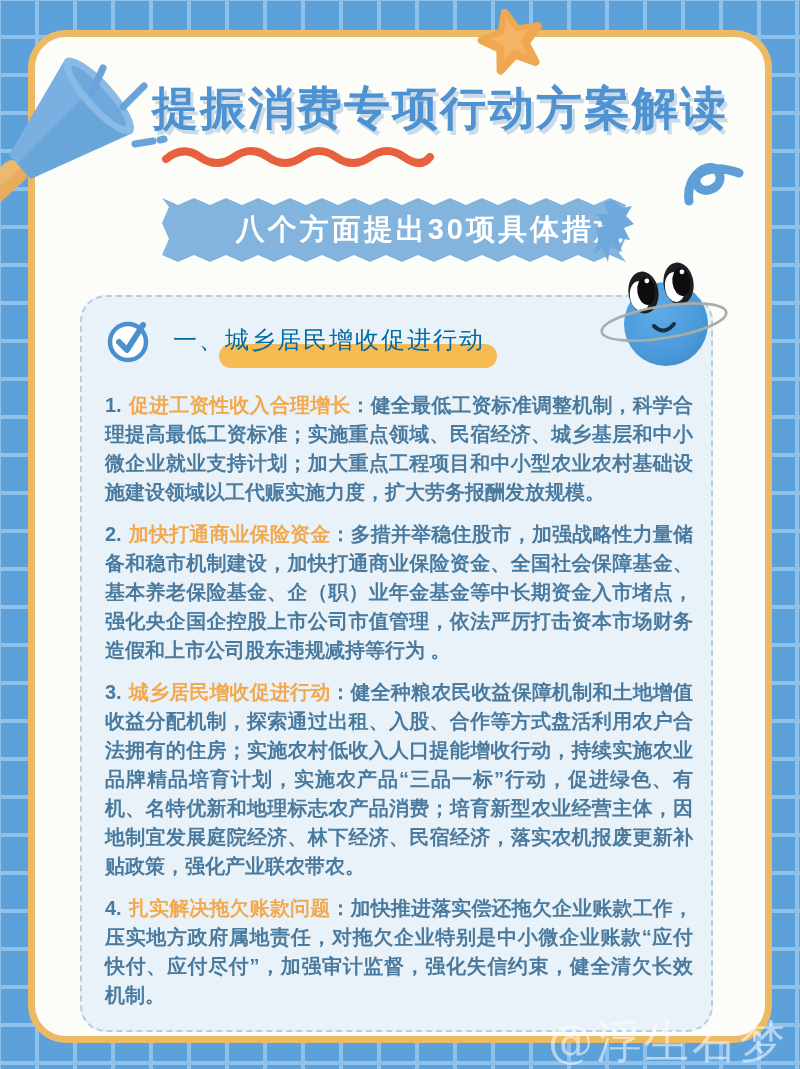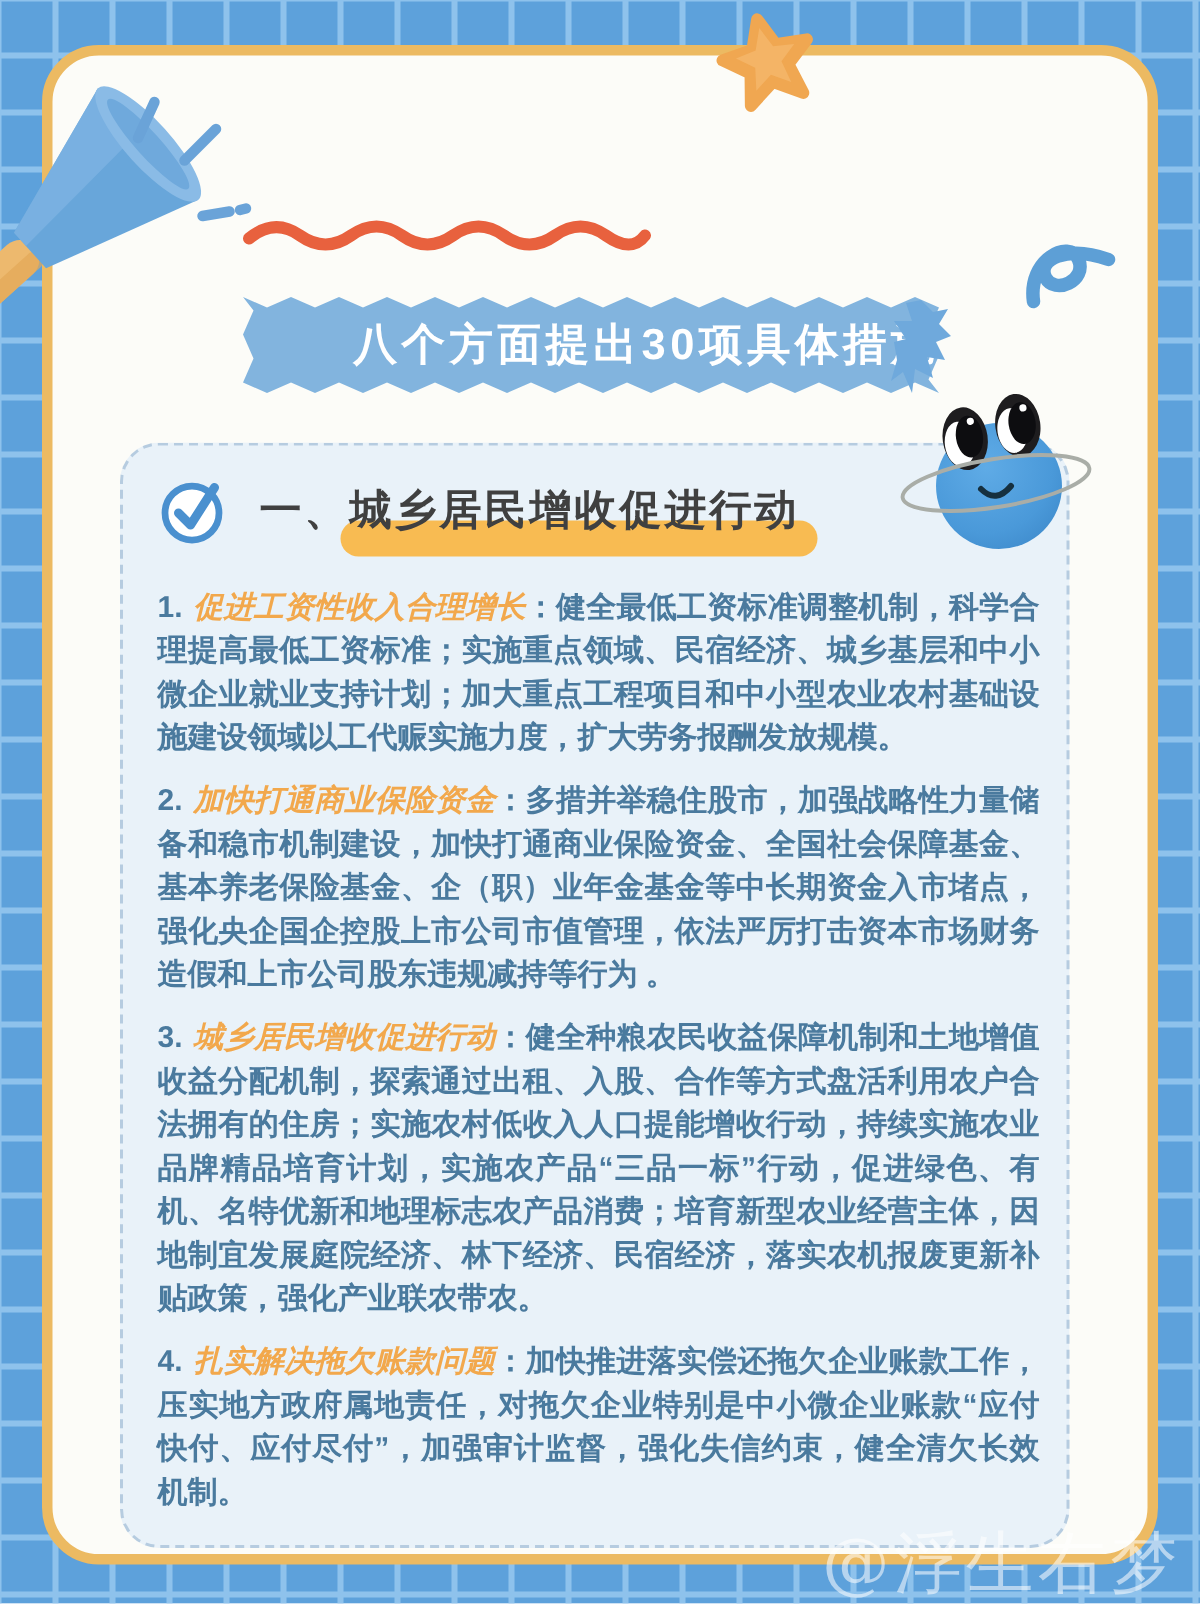--- a/index.html
+++ b/index.html
@@ -39,33 +39,33 @@
 
   
   .inner-card {
     position:absolute; left:80px; top:295px; width:633px; height:737px;
     background:#e9f2f9; border:2px dashed #b6cce0; border-radius:26px;
     padding:16px 18px 10px 23px;
   }
 
   .section-head { display:flex; align-items:center; margin:2px 0 26px 0; }
   .check-wrap { flex:0 0 auto; margin-right:16px; }
-  .heading { font-size:28px; font-weight:700; letter-spacing:2px; color:#404040; white-space:nowrap; }
+  .heading { font-size:24px; font-weight:400; letter-spacing:2px; color:#0369a1; white-space:nowrap; }
   .heading .hl { position:relative; z-index:0; display:inline-block; }
   .heading .hl::before {
     content:''; position:absolute; left:-6px; right:-12px; bottom:-12px;
     height:24px; background:#f8bb52; border-radius:13px; z-index:-1;
   }
 
   .para {
     font-size:20px; font-weight:700; line-height:29px; color:#4a7a9e;
     text-align:justify; margin-bottom:13px;
   }
   .para .num { margin-right:7px; }
-  .para .lead { color:#f2a84c;font-style:italic; }
+  .para .lead { color:#f2a84c; }
 
   
   .deco { position:absolute; }
   .watermark {
     position:absolute; left:548px; top:1012px; z-index:50;
     font-family:"DejaVu Serif", serif; font-size:45px; letter-spacing:3px;
     color:rgba(255,255,255,0.55); white-space:nowrap;
   }
 </style>
 </head>
@@ -95,20 +95,21 @@
     </g>
   </svg>
 
   <svg class="deco" style="left:472px; top:0px;" width="80" height="80" viewBox="0 0 80 80">
     <g transform="rotate(-14 40 42)">
       <polygon points="40,12 48,31 69,33 53,46 58,67 40,55 22,67 27,46 11,33 32,31" fill="#f0a751" stroke="#f0a751" stroke-width="8" stroke-linejoin="round"></polygon>
       <polygon points="40,18 46,32 60,34 49,43 52,58 40,50 28,58 31,43 20,34 34,32" fill="#f4b466"></polygon>
     </g>
   </svg>
 
+  <div class="title">提振消费专项行动方案解读</div>
 
   <svg class="squiggle" width="278" height="28" viewBox="0 0 278 28">
     <path d="M6,17 Q23,3 40,15 T74,15 T108,15 T142,15 T176,15 T210,15 T244,15 T270,15" fill="none" stroke="#e8613e" stroke-width="8" stroke-linecap="round"></path>
   </svg>
 
   <div class="badge" id="badge" style="clip-path: polygon(0px 0px, 16px 7px, 32px 0px, 48px 7px, 64px 0px, 80px 7px, 96px 0px, 112px 7px, 128px 0px, 144px 7px, 160px 0px, 176px 7px, 192px 0px, 208px 7px, 224px 0px, 240px 7px, 256px 0px, 272px 7px, 288px 0px, 304px 7px, 320px 0px, 336px 7px, 352px 0px, 368px 7px, 384px 0px, 400px 7px, 416px 0px, 432px 7px, 448px 0px, 464px 7px, 464px 7px, 457px 23px, 464px 39px, 457px 55px, 464px 64px, 448px 57px, 432px 64px, 416px 57px, 400px 64px, 384px 57px, 368px 64px, 352px 57px, 336px 64px, 320px 57px, 304px 64px, 288px 57px, 272px 64px, 256px 57px, 240px 64px, 224px 57px, 208px 64px, 192px 57px, 176px 64px, 160px 57px, 144px 64px, 128px 57px, 112px 64px, 96px 57px, 80px 64px, 64px 57px, 48px 64px, 32px 57px, 16px 64px, 0px 57px, 0px 57px, 7px 41px, 0px 25px, 7px 9px);">
       <span>八个方面提出30项具体措施</span>
     </div>
 
   <svg class="deco" style="left:683px; top:155px;" width="66" height="66" viewBox="0 0 66 66">

